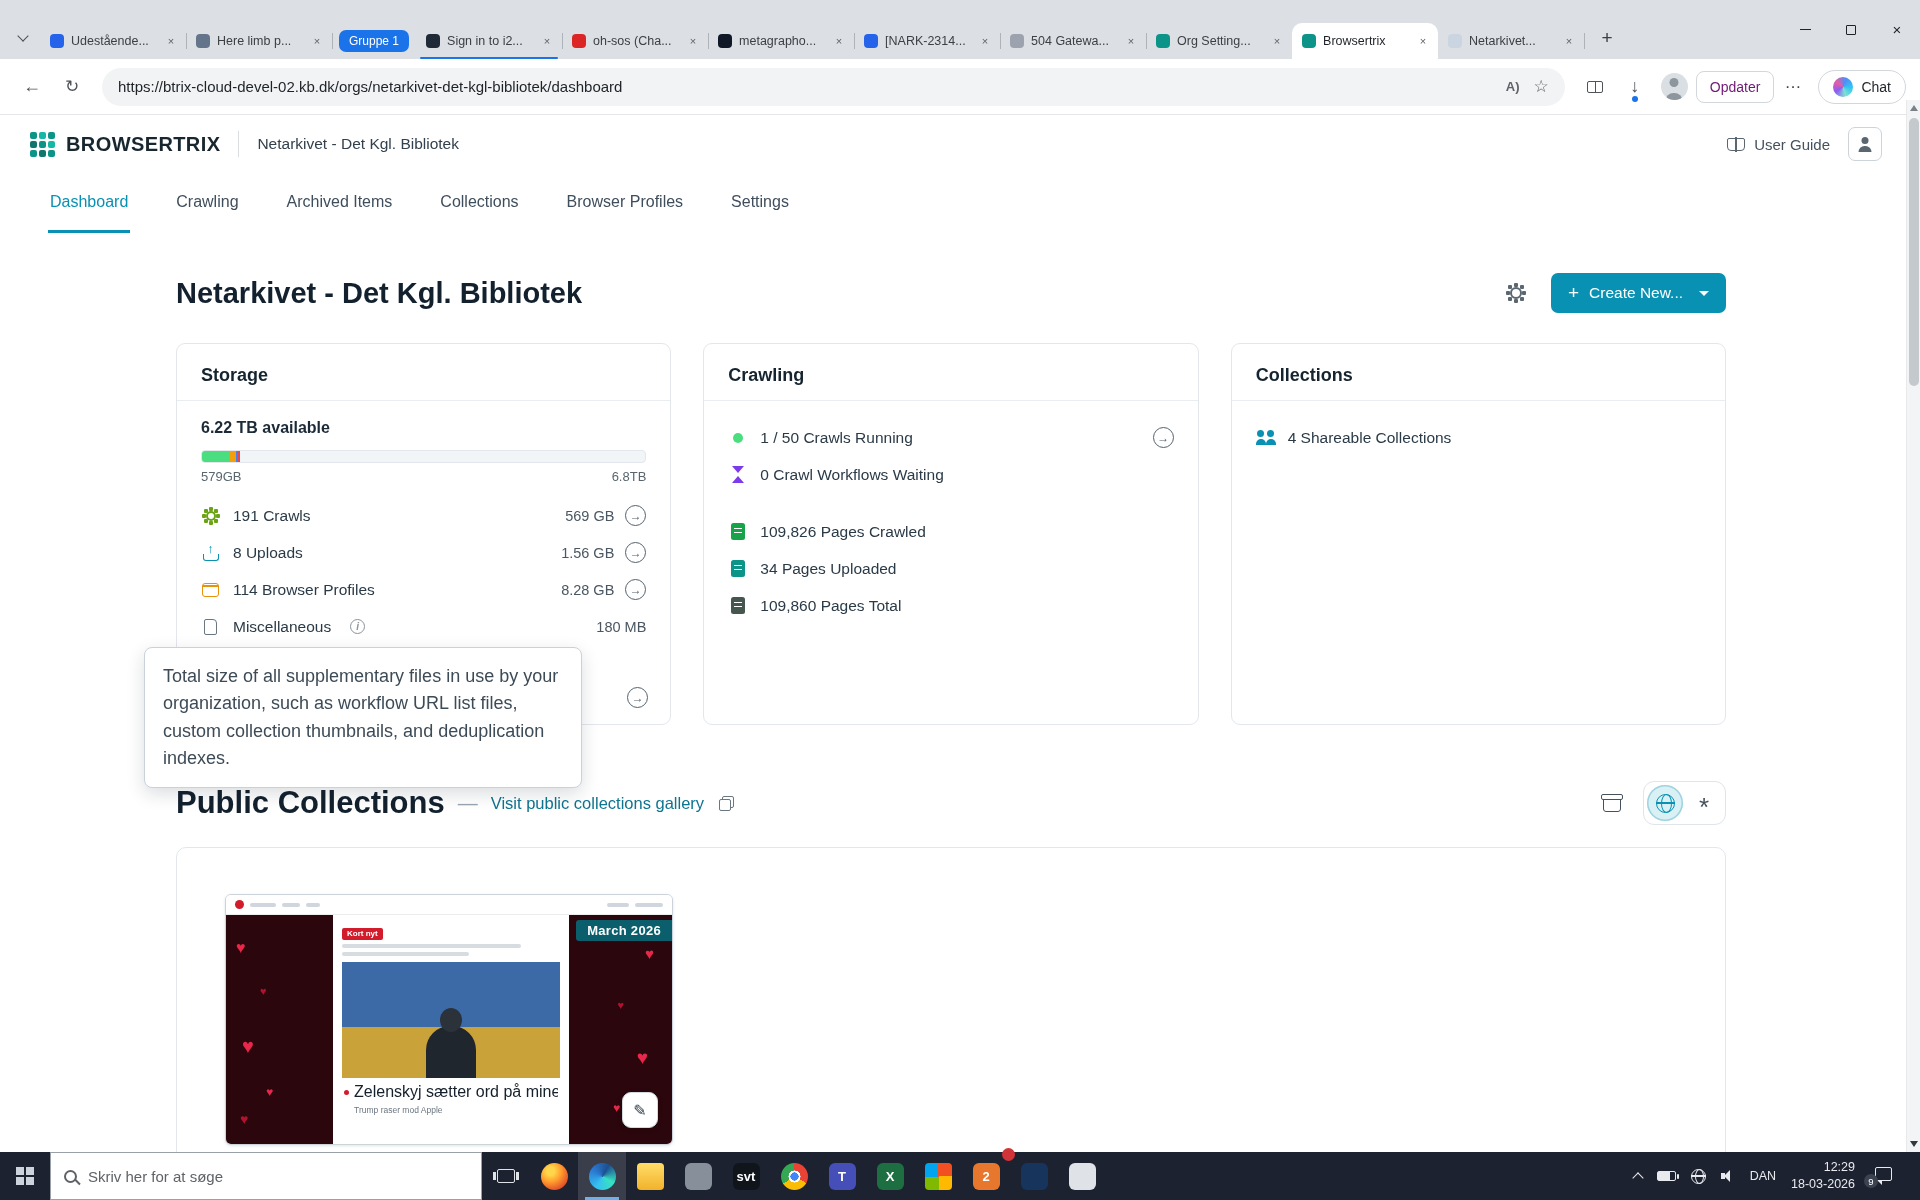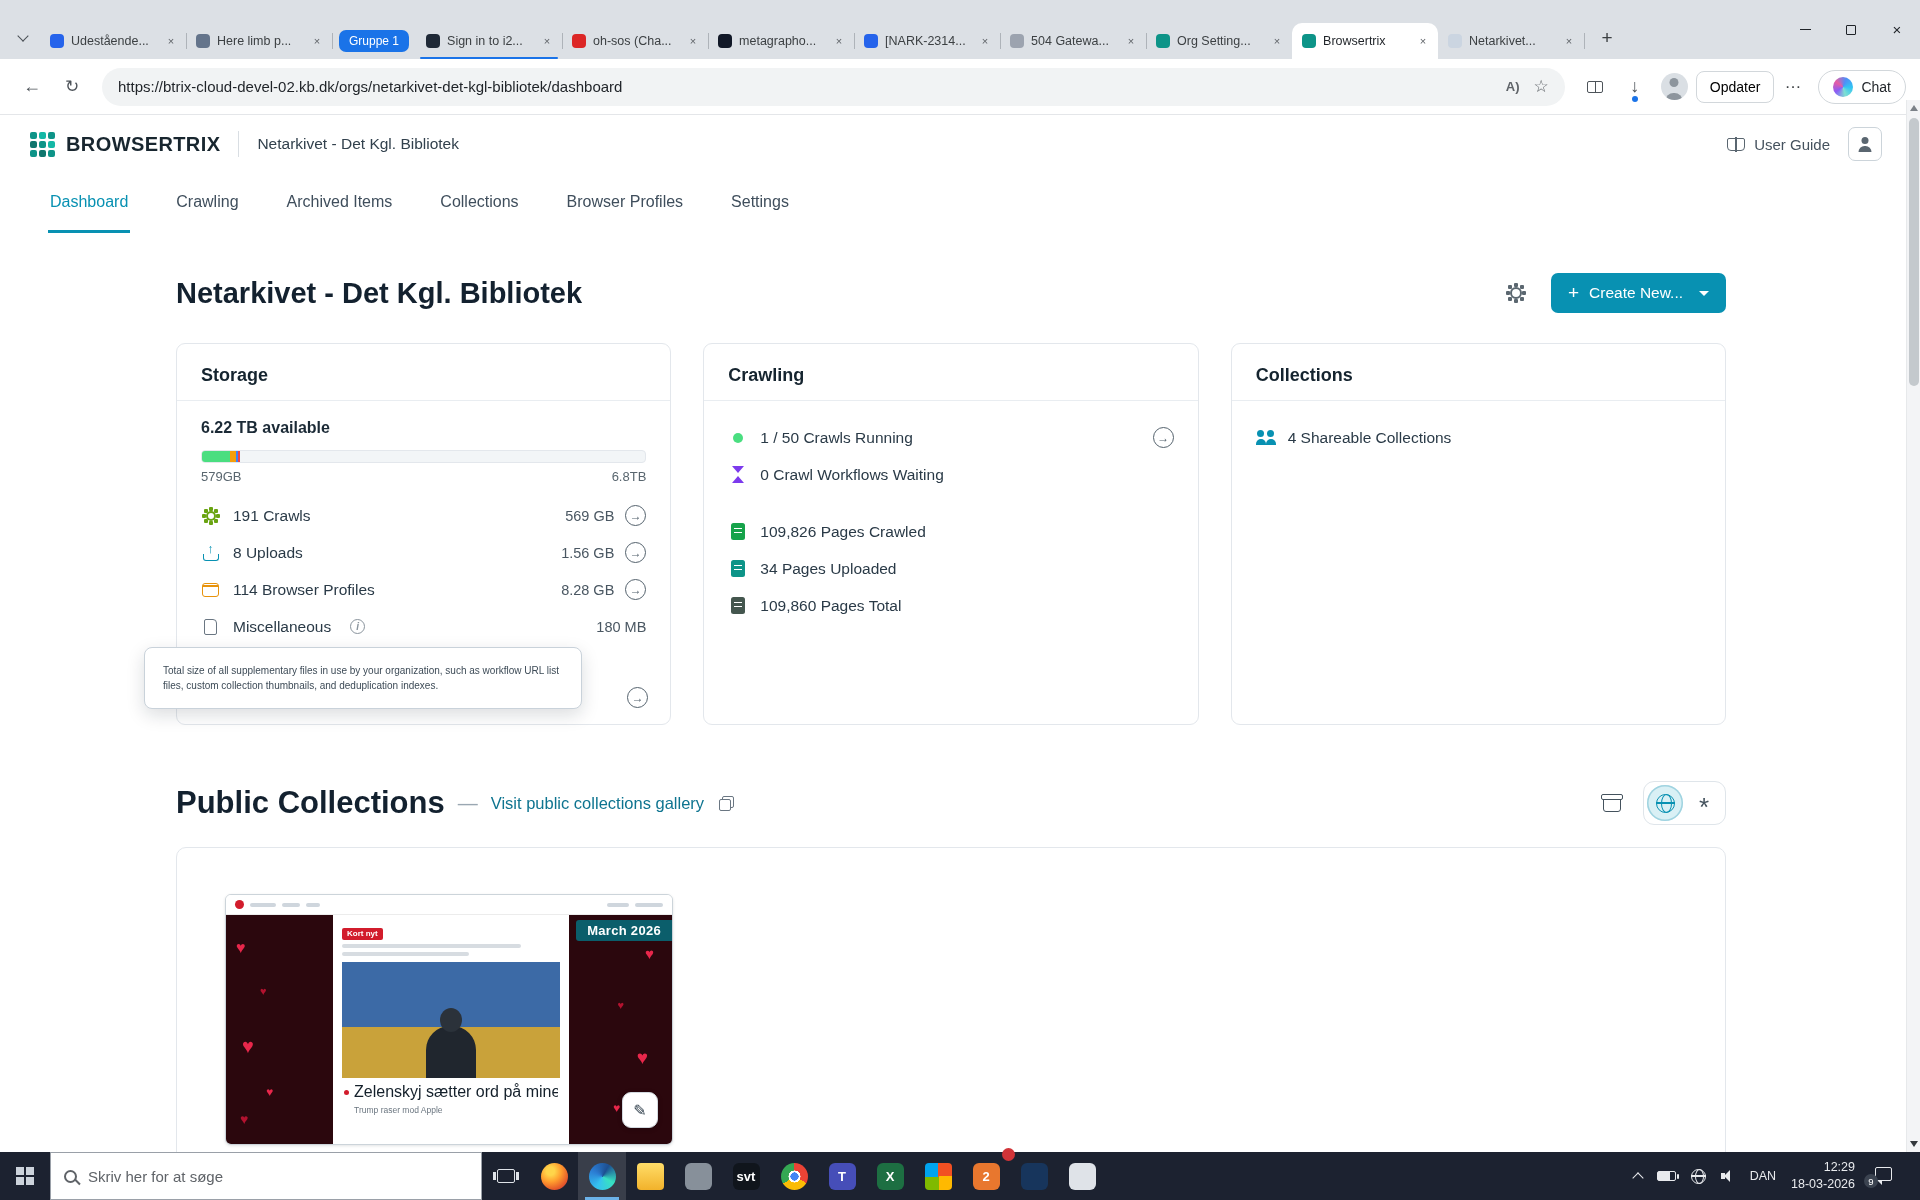--- a/index.html
+++ b/index.html
@@ -41,21 +41,21 @@
   .readaloud { font-size:13px; font-weight:700; }
   .readaloud::before { content:'A)'; }
   .star::before { content:'☆'; font-size:17px; }
   .spliticon { width:16px; height:12px; border:1.6px solid #4e545a; border-radius:2px; position:relative; }
   .spliticon::before { content:''; position:absolute; left:50%; top:0; bottom:0; width:1.6px; background:#4e545a; }
   .download::before { content:'↓'; font-weight:700; }
   .download::after { content:''; position:absolute; bottom:3px; left:50%; margin-left:-3px; width:6px; height:6px; border-radius:50%; background:#1a73e8; }
   .avatar { width:27px; height:27px; border-radius:50%; background:#dadfe4; position:relative; overflow:hidden; flex:none; margin:0 4px; }
   .avatar::before { content:''; position:absolute; top:5px; left:50%; transform:translateX(-50%); width:9px; height:9px; border-radius:50%; background:#8d959d; }
   .avatar::after { content:''; position:absolute; bottom:-3px; left:50%; transform:translateX(-50%); width:17px; height:10px; border-radius:8px 8px 0 0; background:#8d959d; }
-  .opdater { height:32px; padding:0 13px; border:1px solid #d2d7db; border-radius:8px; background:#fff; font-size:14px; color:#000000; display:flex; align-items:center; }
+  .opdater { height:32px; padding:0 13px; border:1px solid #d2d7db; border-radius:8px; background:#fff; font-size:14px; color:#701a75; display:flex; align-items:center; }
   .dots { font-size:17px; color:#3c4043; letter-spacing:1px; padding:0 6px; }
   .dots::before { content:'…'; position:relative; top:-4px; }
   .chatbtn { height:34px; border:1px solid #d2d7db; border-radius:17px; background:#fff; display:flex; align-items:center; gap:8px; padding:0 14px; font-size:14px; color:#1f2328; margin-left:6px; }
   .copilot { width:20px; height:20px; border-radius:50%; background:conic-gradient(from 20deg,#4f8ef7,#31c4f3,#7ee0d2,#8a5cf6,#e75ca3,#4f8ef7); }
 
   
   .viewport { position:relative; width:1920px; height:1052px; background:#fff; overflow:hidden; }
 
   
   .appheader { height:58px; display:flex; align-items:center; padding:0 38px 0 30px; }
@@ -134,21 +134,21 @@
   .docsolid::before { content:''; position:absolute; left:3px; right:3px; top:4.5px; height:1.7px; background:#fff; box-shadow:0 4px 0 #fff; }
   .doc-a { background:#16a34a; } .doc-b { background:#0d9488; } .doc-c { background:#44564e; }
 
   .briefcase { width:17px; height:13px; border:1.8px solid #3a4752; border-radius:2.5px; position:relative; margin-top:3px; }
   .briefcase::before { content:''; position:absolute; top:-5px; left:3.5px; width:6px; height:4px; border:1.8px solid #3a4752; border-bottom:none; border-radius:3px 3px 0 0; }
   .people { position:relative; width:21px; height:15px; }
   .people::before { content:''; position:absolute; left:1px; top:0; width:7px; height:7px; border-radius:50%; background:#0891b2; box-shadow:10px 0 0 #0891b2; }
   .people::after { content:''; position:absolute; left:0; bottom:0; width:10px; height:6px; border-radius:6px 6px 0 0; background:#0891b2; box-shadow:10px 0 0 #0891b2; }
 
   
-  .tooltip { position:absolute; left:144px; top:532px; width:438px; background:#fff; border:1px solid #c9d2da; border-radius:8px; box-shadow:0 6px 18px rgba(15,30,40,.15); padding:15px 18px; font-size:10px; line-height:1.52; color:#3d4b57; z-index:7; }
+  .tooltip { position:absolute; left:144px; top:532px; width:438px; background:#fff; border:1px solid #c9d2da; border-radius:8px; box-shadow:0 6px 18px rgba(15,30,40,.15); padding:15px 18px; font-size:18px; line-height:1.52; color:#3d4b57; z-index:7; }
 
   
   .pc-head { margin-top:56px; display:flex; align-items:center; gap:13px; }
   .pc-title { font-size:31px; font-weight:700; color:#13212f; }
   .pc-dash { font-size:20px; color:#9aa7b2; }
   .pc-link { font-size:16.5px; color:#0e7490; }
   .copy { position:relative; width:15px; height:15px; margin-left:2px; }
   .copy::before { content:''; position:absolute; top:0; right:0; width:10px; height:10px; border:1.5px solid #6a7682; border-radius:2px; }
   .copy::after { content:''; position:absolute; bottom:0; left:0; width:10px; height:10px; border:1.5px solid #6a7682; border-radius:2px; background:#fff; }
   .pc-actions { margin-left:auto; display:flex; align-items:center; gap:12px; }

